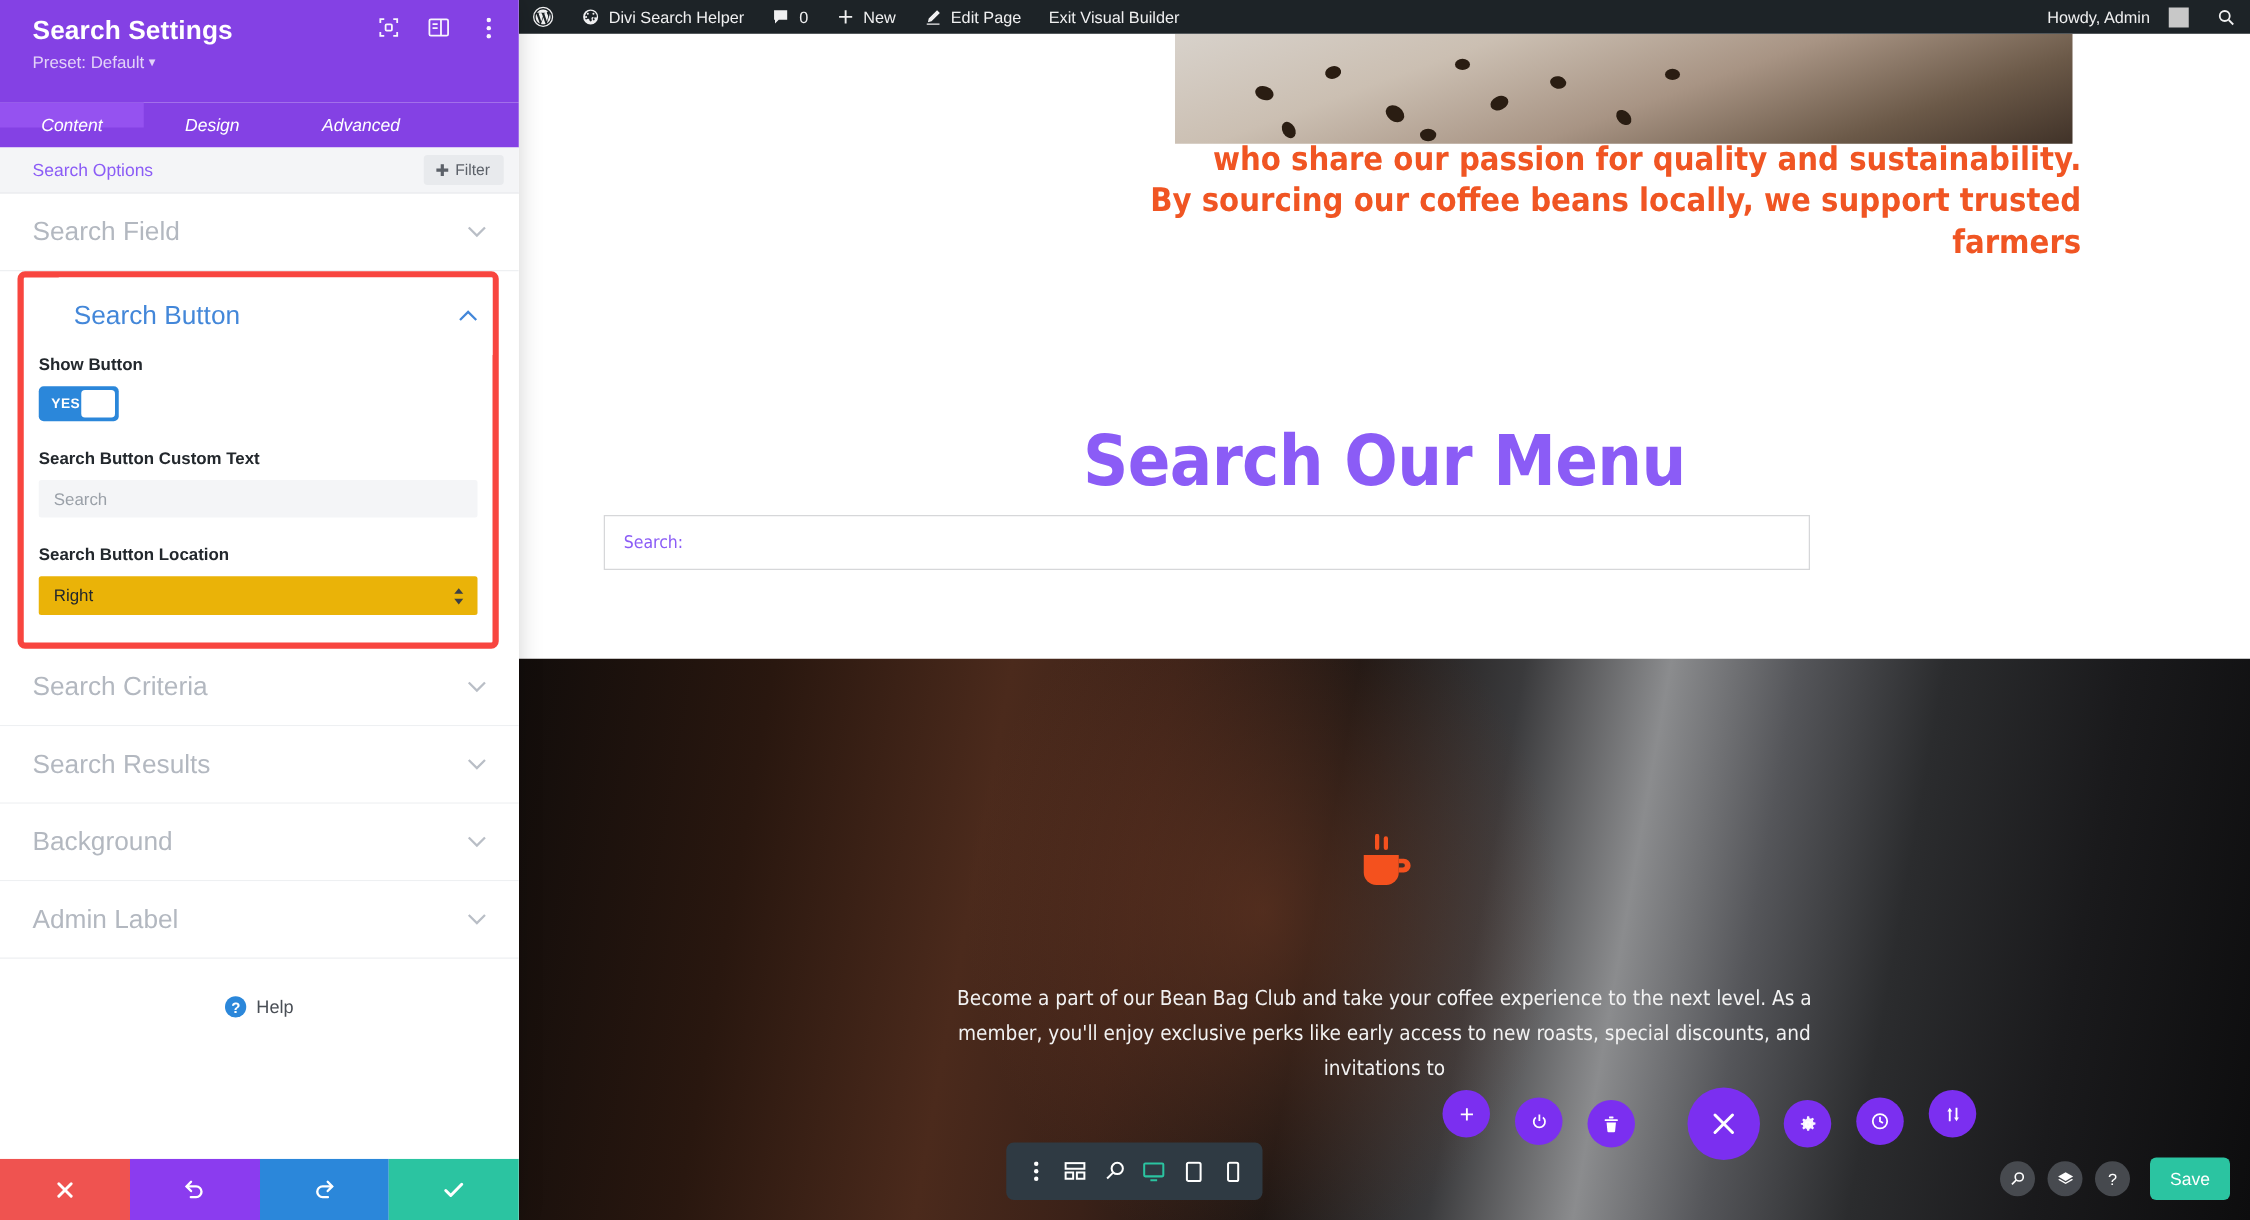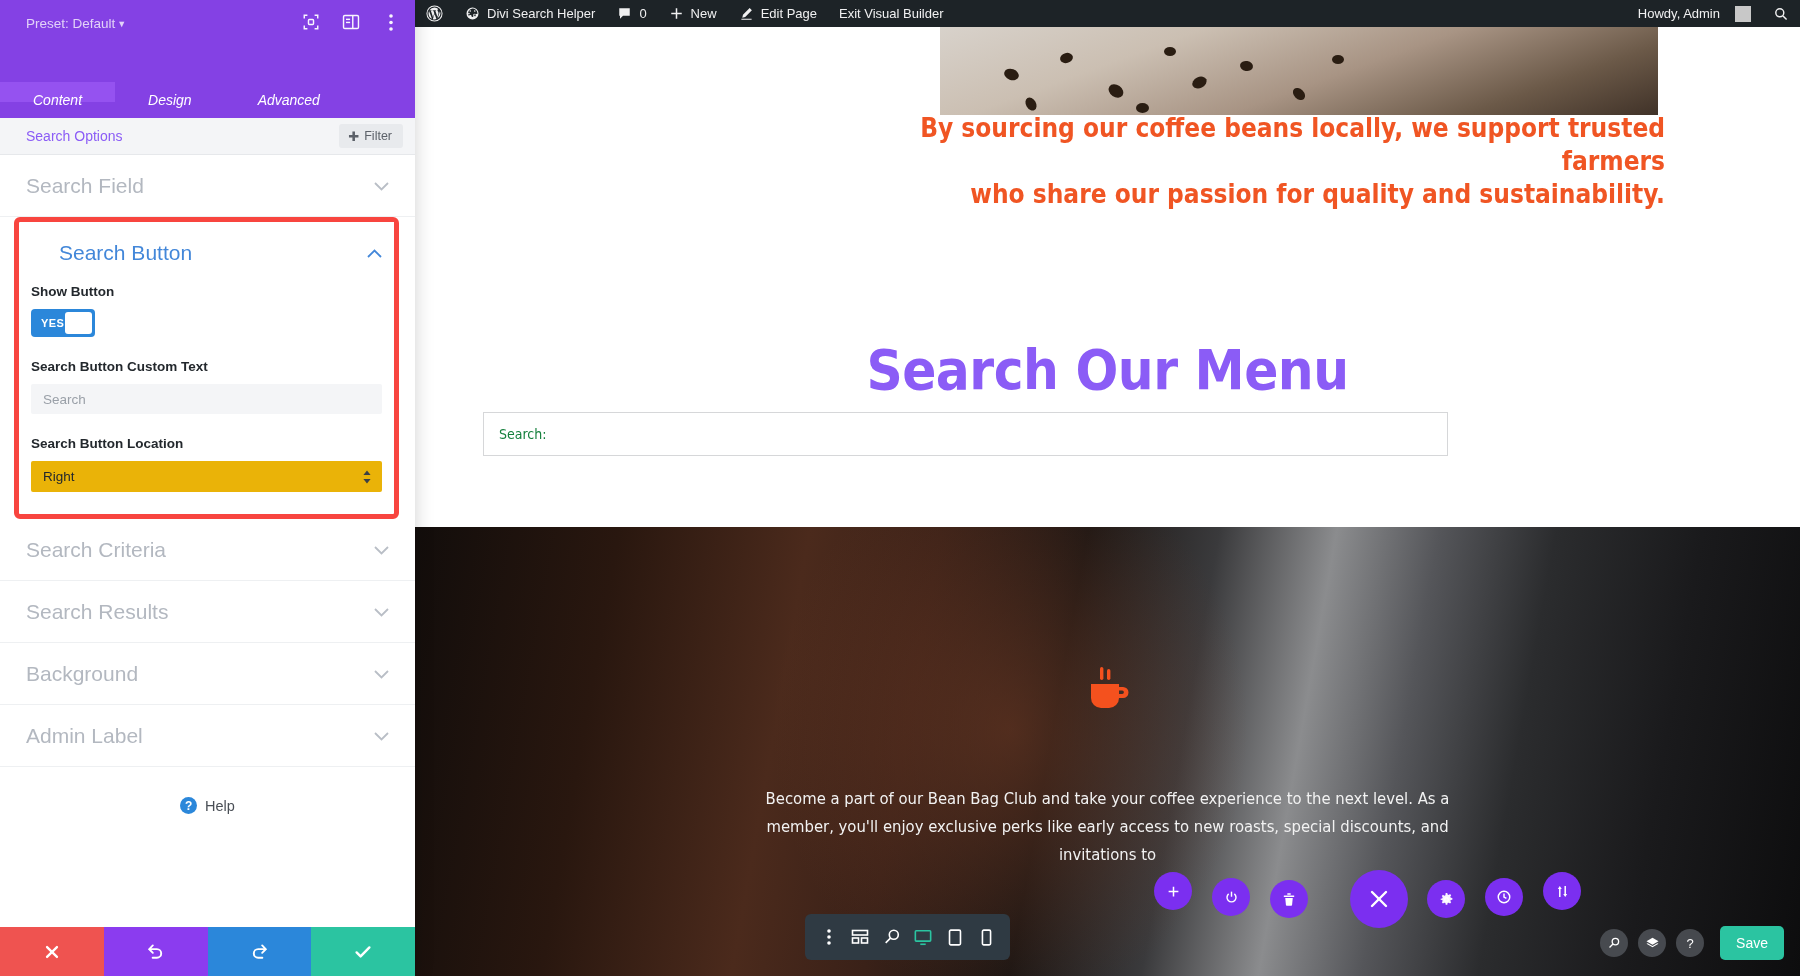--- a/index.html
+++ b/index.html
@@ -186,21 +186,21 @@
     text-align: center; color: #8b5cf6;
     font-size: 56px; font-weight: bold; letter-spacing: -.5px;
     font-family: "DejaVu Sans Condensed", "Liberation Sans Narrow", "Liberation Sans", sans-serif;
   }
   .search-wrap {
     position: absolute; left: 68px; top: 385px; width: 965px;
     height: 44px; border: 1px solid #d6d7d9; background: #fff;
     display: flex; align-items: center; padding-left: 15px;
   }
   .search-wrap .lbl {
-    color: #15803d; font-size: 14px;
+    color: #8b5cf6; font-size: 14px;
     font-family: "DejaVu Sans Condensed", "Liberation Sans Narrow", "Liberation Sans", sans-serif;
   }
 
   .dark-section {
     position: absolute; left: 0; right: 0; top: 500px; bottom: 0;
     background:
       radial-gradient(ellipse 340px 400px at 43% 45%, rgba(120,62,38,.55), rgba(0,0,0,0) 70%),
       linear-gradient(100deg, #120d0b 0%, #29170f 14%, #4b2a1c 27%, #3a2118 36%, #1a1513 46%,
                       #3a3a3c 55%, #8b8c8e 63%, #55565a 70%, #2b2c2e 78%, #1a1a1c 88%, #0d0d0e 100%);
   }
@@ -329,22 +329,22 @@
       <div class="bean" style="left:224px;top:20px;width:12px;height:9px;"></div>
       <div class="bean" style="left:252px;top:50px;width:15px;height:11px;transform:rotate(-25deg)"></div>
       <div class="bean" style="left:300px;top:34px;width:13px;height:10px;transform:rotate(10deg)"></div>
       <div class="bean" style="left:352px;top:62px;width:14px;height:10px;transform:rotate(45deg)"></div>
       <div class="bean" style="left:392px;top:28px;width:12px;height:9px;"></div>
       <div class="bean" style="left:84px;top:72px;width:14px;height:10px;transform:rotate(60deg)"></div>
       <div class="bean" style="left:196px;top:76px;width:13px;height:10px;"></div>
     </div>
 
     <div class="tagline">
+      <div>who share our passion for quality and sustainability.</div>
       <div>By sourcing our coffee beans locally, we support trusted farmers</div>
-      <div>who share our passion for quality and sustainability.</div>
     </div>
 
     <div class="menu-heading">Search Our Menu</div>
 
     <div class="search-wrap">
       <span class="lbl">Search:</span>
     </div>
 
     <div class="dark-section">
       <div class="cup-icon">
@@ -456,20 +456,21 @@
         </svg>
       </span>
       <span class="rt-circle">?</span>
       <span class="save-btn">Save</span>
     </div>
   </div>
 
   <div class="settings-panel">
 
     <div class="panel-header">
+      <div class="panel-title">Search Settings</div>
       <div class="panel-preset">
         <span>Preset: Default</span><span class="caret">▼</span>
       </div>
       <div class="header-icons">
         <span class="hicon">
           <svg width="18" height="18" viewBox="0 0 20 20" fill="none" stroke="#fff" stroke-width="1.6">
             <path d="M2.5 6V2.5H6M14 2.5h3.5V6M17.5 14v3.5H14M6 17.5H2.5V14"></path>
             <rect x="7.2" y="7.2" width="5.6" height="5.6" rx="1"></rect>
           </svg>
         </span>

